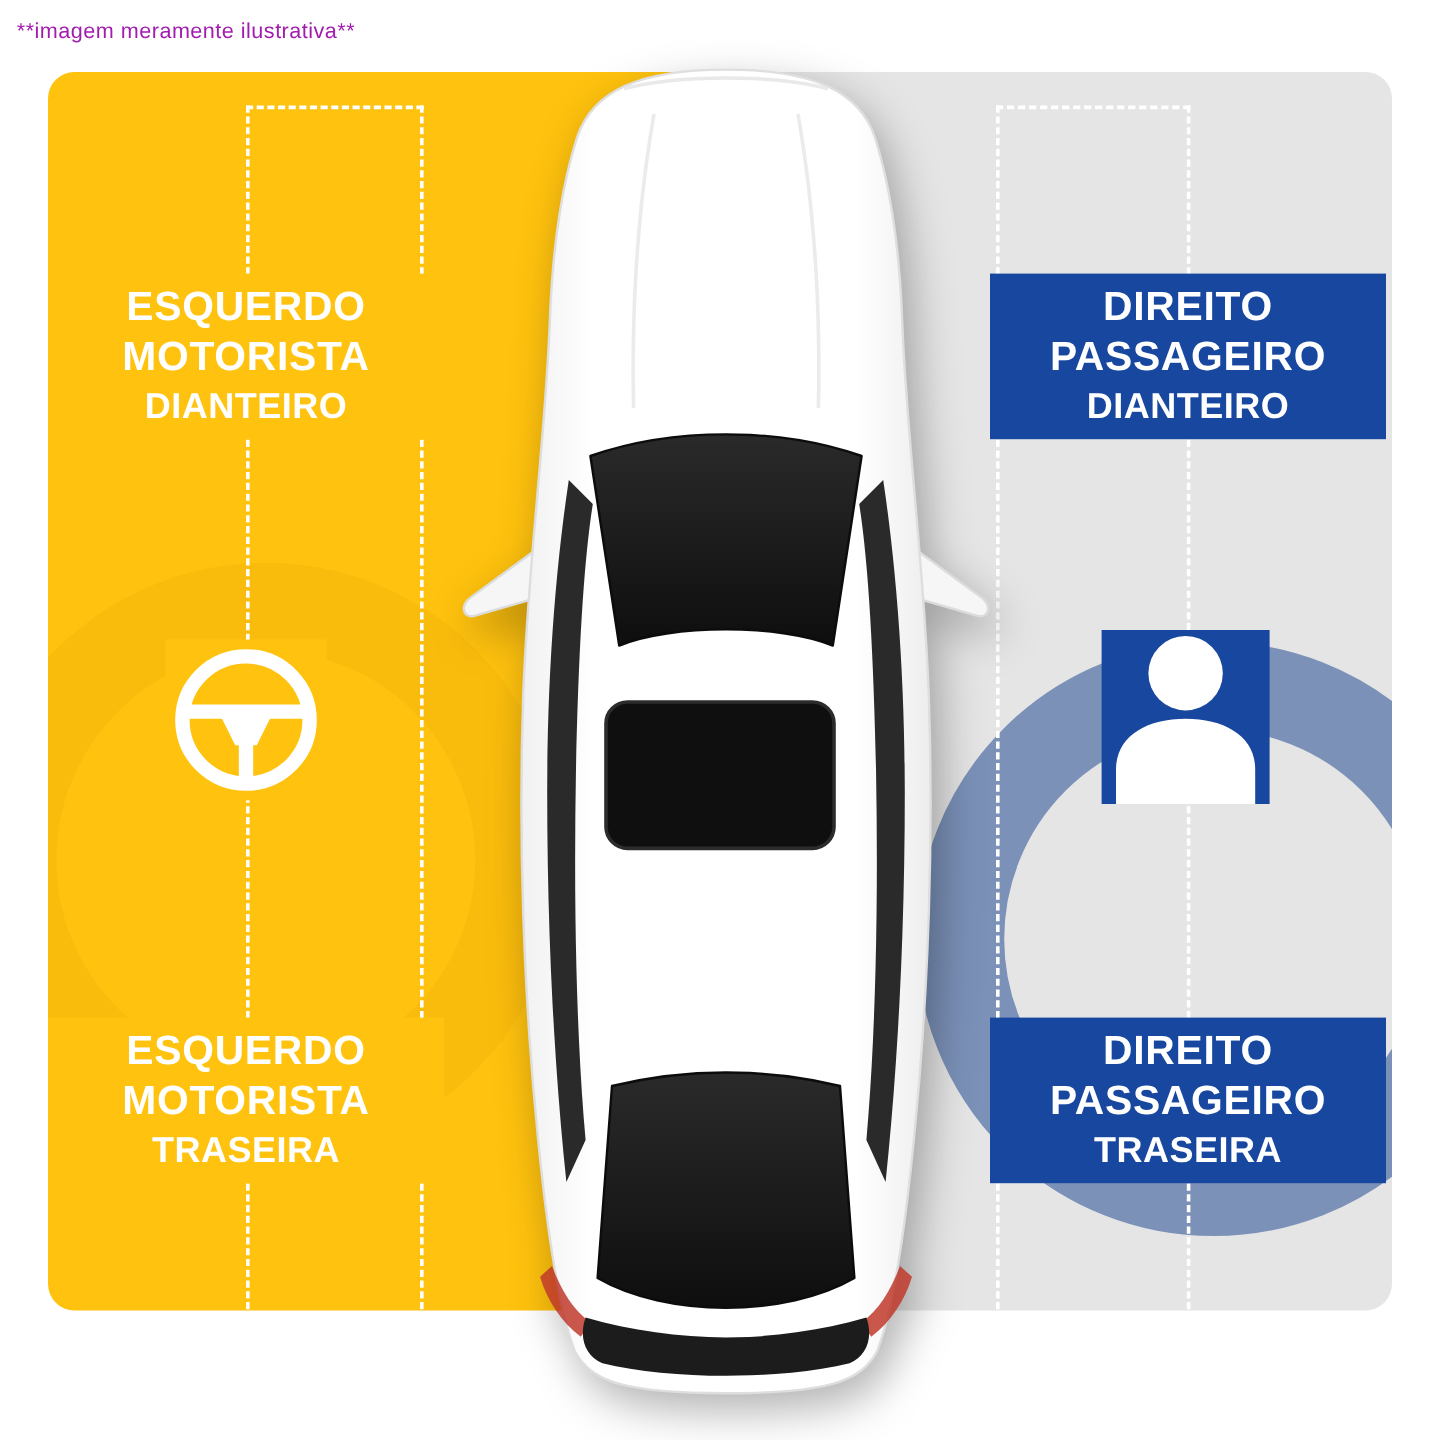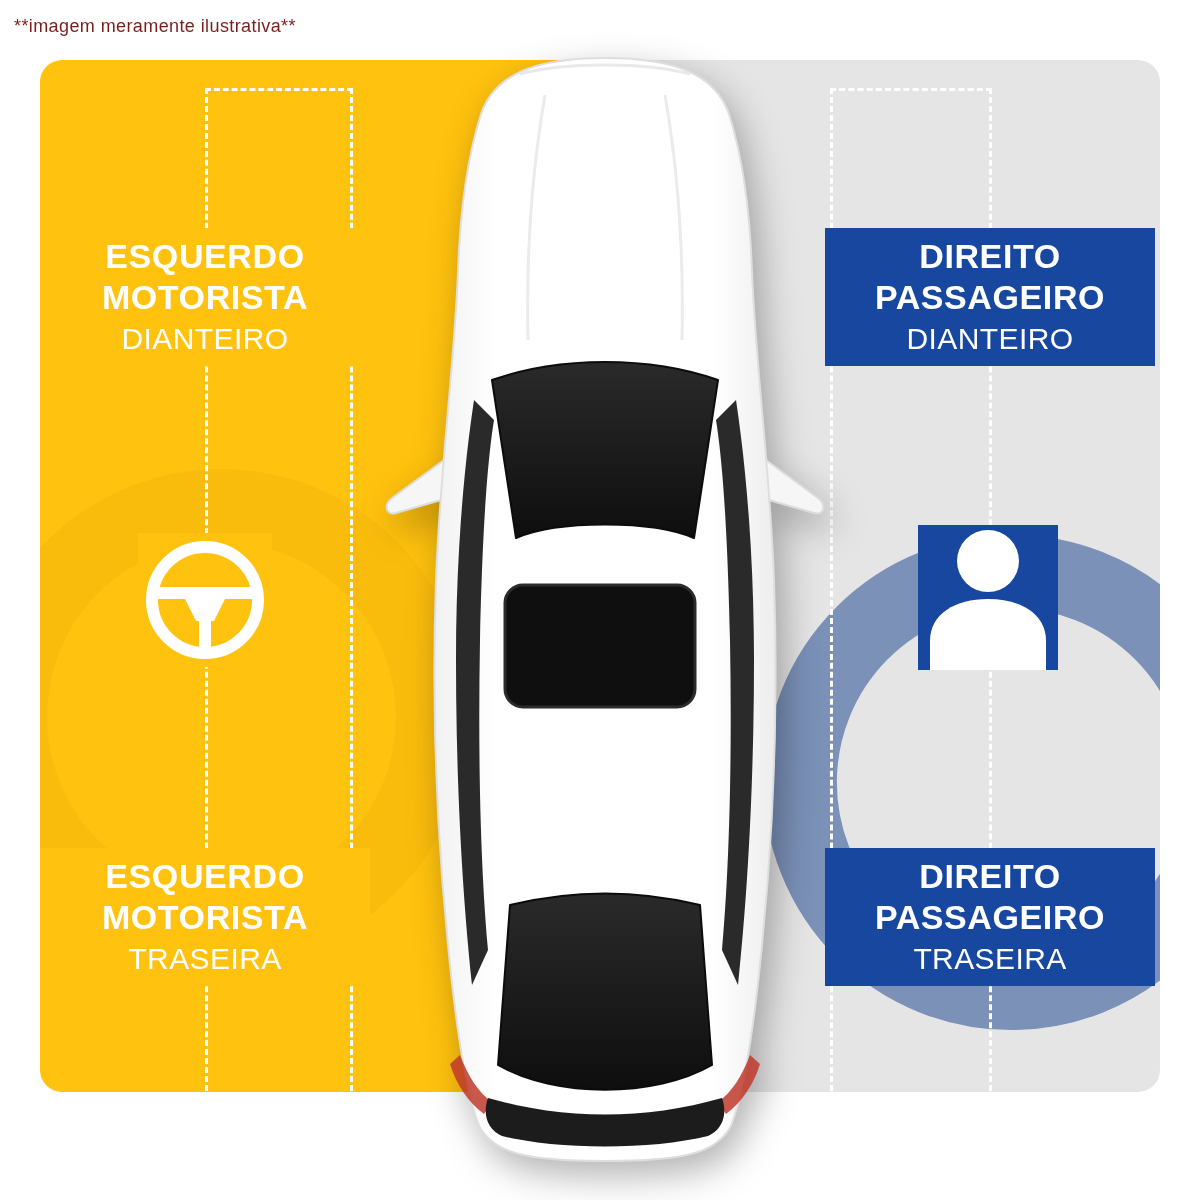--- a/index.html
+++ b/index.html
@@ -1,27 +1,27 @@
 <!DOCTYPE html>
 <html><head>
 <meta charset="utf-8">
 <style>
   *{box-sizing:border-box;margin:0;padding:0}
   html,body{width:1200px;height:1200px;background:#ffffff;overflow:hidden;
     font-family:"Liberation Sans",sans-serif;position:relative}
-  .disclaimer{position:absolute;top:16px;left:14px;font-size:18px;color:#7f1d1d;
+  .disclaimer{position:absolute;top:16px;left:14px;font-size:18px;color:#a21caf;
     letter-spacing:.4px}
   .panel{position:absolute;top:60px;height:1032px;width:560px;overflow:hidden}
   .panel.left{left:40px;border-radius:22px 0 0 22px}
   .panel.right{left:600px;border-radius:0 22px 22px 0}
   .watermark{position:absolute;left:0;top:0;width:100%;height:100%;pointer-events:none}
   .dashed-box{position:absolute;border:3px dashed #ffffff}
   .label{position:absolute;text-align:center;color:#ffffff;padding:8px 0}
   .label .l1,.label .l2{font-size:34px;font-weight:bold;line-height:1.22;letter-spacing:.6px}
-  .label .l3{font-size:30px;font-weight:normal;line-height:1.3;letter-spacing:.4px}
+  .label .l3{font-size:30px;font-weight:bold;line-height:1.3;letter-spacing:.4px}
   .icon-wrap{position:absolute;display:flex;align-items:center;justify-content:center}
   .car{position:absolute;left:360px;top:40px;width:490px;height:1130px;
     filter:drop-shadow(8px 14px 18px rgba(0,0,0,.30))}
 </style>
 </head>
 <body>
 
 <div class="disclaimer">**imagem meramente ilustrativa**</div>
 
 <div class="panel left" style="background-color: rgb(255, 194, 14);">

